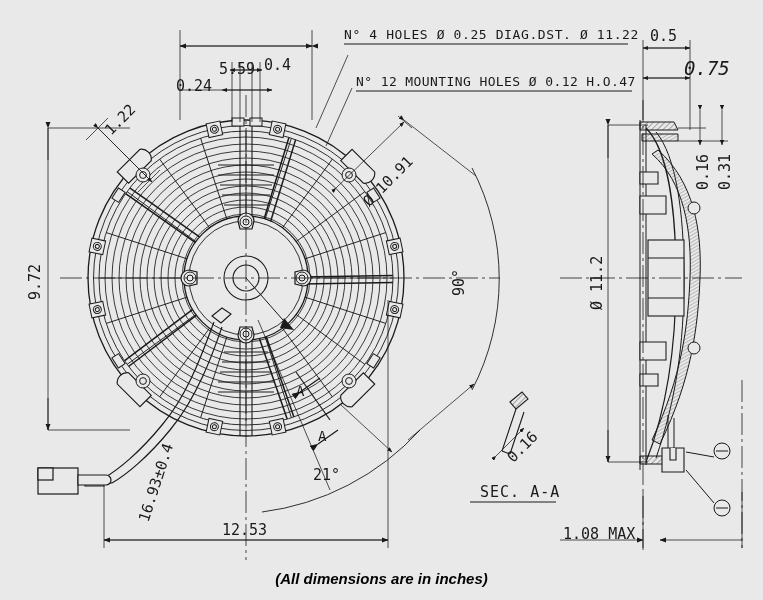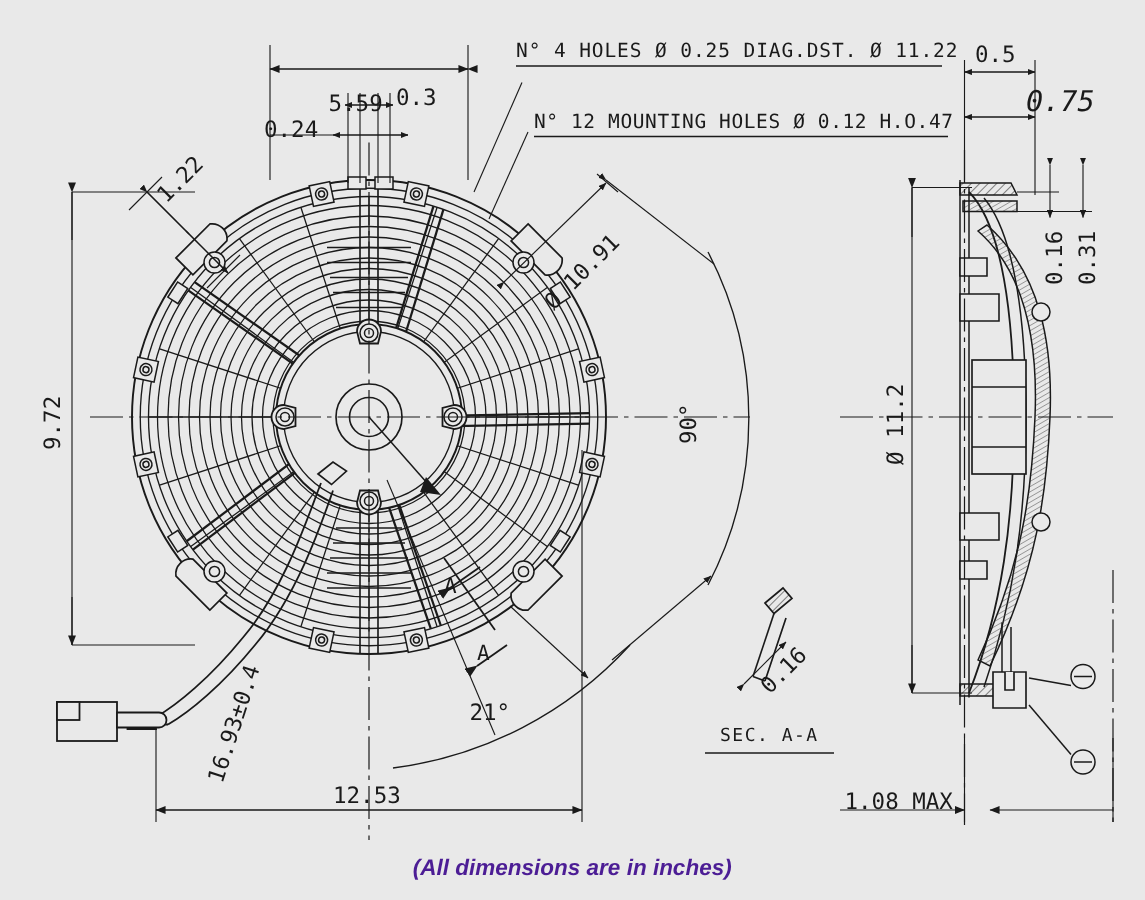--- a/index.html
+++ b/index.html
@@ -8,21 +8,21 @@
     background:#e9e9e9;
     font-family:"DejaVu Sans Mono", monospace;
     overflow:hidden;
     position:relative;
   }
   #sheet{position:absolute;left:0;top:0;width:763px;height:600px;}
   .txt{position:absolute;white-space:nowrap;font-family:"DejaVu Sans Mono",monospace;color:#1a1a1a;}
   .caption{
     position:absolute;left:0;top:570px;width:763px;text-align:center;
     font-family:"Liberation Sans",sans-serif;font-style:italic;font-weight:bold;
-    font-size:15px;color:#4c1d95;
+    font-size:15px;color:#000000;
   }
 </style>
 </head>
 <body>
 
 <svg id="sheet" viewBox="0 0 763 600" xmlns="http://www.w3.org/2000/svg">
   <defs>
     <marker id="arw" markerWidth="9" markerHeight="7" refX="8.5" refY="3.5" orient="auto">
       <polygon points="0,0 9,3.5 0,7" fill="#1a1a1a"></polygon>
     </marker>
@@ -433,21 +433,21 @@
     <line x1="356" y1="91" x2="632" y2="91"></line>
   </g>
 </svg>
 
 <div class="txt" style="left:344px;top:27px;font-size:13px;letter-spacing:0.6px;">N° 4 HOLES Ø 0.25 DIAG.DST. Ø 11.22</div>
 
 <div class="txt" style="left:356px;top:74px;font-size:13px;letter-spacing:0.4px;">N° 12 MOUNTING HOLES Ø 0.12 H.O.47</div>
 
 <div class="txt" style="left:219px;top:28px;font-size:15px;margin-top:32px;">5.59</div>
 
-<div class="txt" style="left:264px;top:56px;font-size:15px;">0.3</div>
+<div class="txt" style="left:264px;top:56px;font-size:15px;">0.4</div>
 
 <div class="txt" style="left:176px;top:77px;font-size:15px;text-align:center;">0.24</div>
 
 <div class="txt" style="left:101px;top:126px;font-size:15px;transform:rotate(-45deg);transform-origin:left top;">1.22</div>
 
 <div class="txt" style="left:26px;top:300px;font-size:15px;transform:rotate(-90deg);transform-origin:left top;">9.72</div>
 
 <div class="txt" style="left:222px;top:521px;font-size:15px;">12.53</div>
 
 <div class="txt" style="left:152px;top:506px;font-size:15px;transform:rotate(-72deg);transform-origin:left bottom;">16.93±0.4</div>
@@ -467,17 +467,17 @@
 <div class="txt" style="left:684px;top:57px;font-size:19px;font-style:italic;">0.75</div>
 
 <div class="txt" style="left:694px;top:190px;font-size:15px;transform:rotate(-90deg);transform-origin:left top;">0.16</div>
 
 <div class="txt" style="left:716px;top:190px;font-size:15px;transform:rotate(-90deg);transform-origin:left top;">0.31</div>
 
 <div class="txt" style="left:588px;top:310px;font-size:15px;transform:rotate(-90deg);transform-origin:left top;">Ø 11.2</div>
 
 <div class="txt" style="left:563px;top:525px;font-size:15px;">1.08 MAX</div>
 
-<div class="txt" style="left:480px;top:483px;font-size:12px;letter-spacing:1px;">SEC. A-A</div>
+<div class="txt" style="left:480px;top:483px;font-size:15px;letter-spacing:1px;">SEC. A-A</div>
 
 <div class="txt" style="left:516px;top:448px;font-size:15px;transform:rotate(-45deg);transform-origin:left bottom;">0.16</div>
 
 <div class="caption">(All dimensions are in inches)</div>
 
 </body></html>

